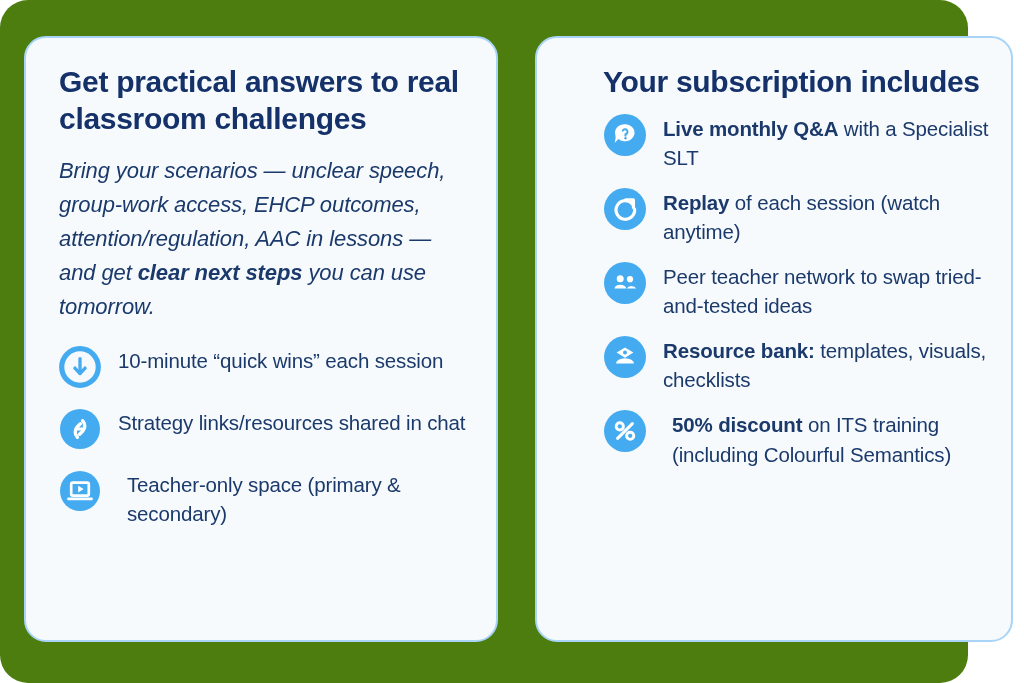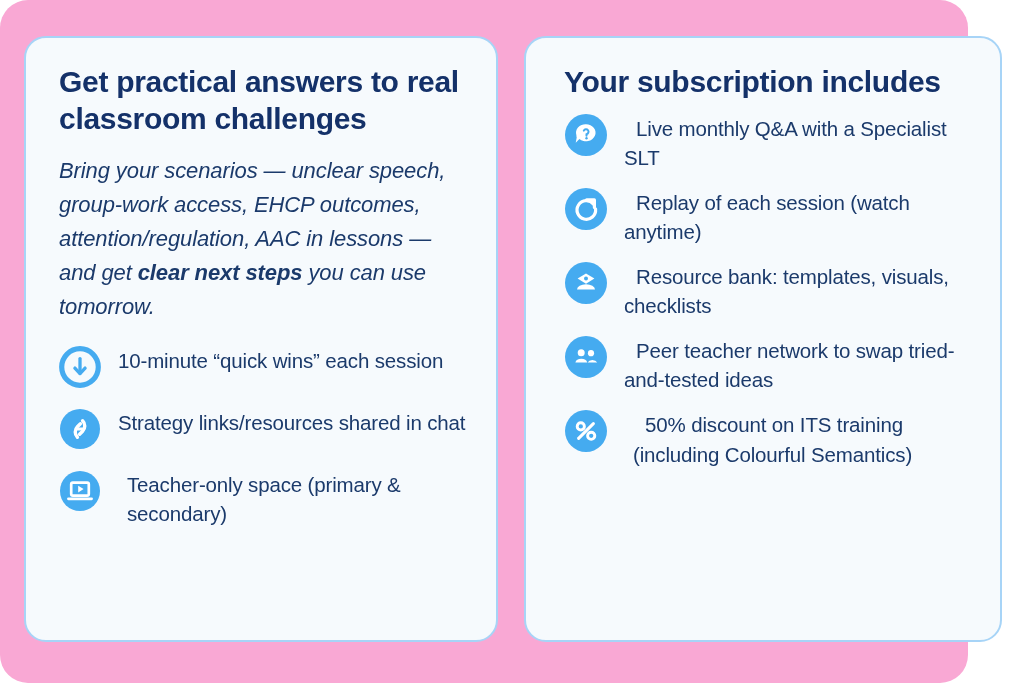--- a/index.html
+++ b/index.html
@@ -12,37 +12,37 @@
     height: 683px;
     font-family: "Liberation Sans", "DejaVu Sans", sans-serif;
     -webkit-font-smoothing: antialiased;
     overflow: hidden;
   }
 
   .page {
     position: relative;
     width: 968px;
     height: 683px;
-    background: #f9a8d4;
+    background: #4d7c0f;
     box-sizing: border-box;
     border-radius: 28px;
   }
 
   .card {
     position: absolute;
     top: 36px;
     height: 606px;
     box-sizing: border-box;
     border: 2px solid #a7d4f7;
     border-radius: 22px;
     background: #f6fafd;
     overflow: hidden;
   }
   .card-left  { left: 24px;  width: 474px; }
-  .card-right { left: 524px; width: 478px; }
+  .card-right { left: 535px; width: 478px; padding-left: 28px; }
 
   .card-inner-left  { padding: 26px 30px 0 33px; }
   .card-inner-right { padding: 26px 22px 0 38px; }
 
   .card-title {
     color: #143169;
     font-weight: bold;
     font-size: 30px;
     line-height: 1.22;
     letter-spacing: -0.3px;
@@ -94,21 +94,21 @@
   .bullet-icon svg { display: block; width: 100%; height: 100%; }
 
   .bullet-text {
     color: #1b3a6b;
     font-size: 20.5px;
     line-height: 1.44;
     letter-spacing: -0.15px;
     padding-top: 2px;
   }
   .bullets-right .bullet-text { font-size: 20.5px; line-height: 1.42; }
-  .bullet-text b { font-weight: normal; margin-left: 12px; }
+  .bullet-text b { font-weight: bold; }
 </style>
 </head>
 <body>
 
 <div class="page">
 
   <section class="card card-left">
     <div class="card-inner-left">
 
       <h2 class="card-title card-title-left">Get practical answers to real classroom challenges</h2>
@@ -190,49 +190,49 @@
           <span class="bullet-text">
             <b>Replay</b><span> of each session (watch anytime)</span>
           </span>
         </li>
 
 
         <li class="bullet">
           <span class="bullet-icon">
             <svg viewBox="0 0 44 44" xmlns="http://www.w3.org/2000/svg">
               <circle cx="22" cy="22" r="21" fill="#45abf0"></circle>
-              <path d="M22 12.4 L30.4 17.6 L22 22.8 L13.6 17.6 Z" fill="#ffffff"></path>
-              <path d="M13.0 28.6 a9.0 5.4 0 0 1 18.0 0 z" fill="#ffffff"></path>
-              <circle cx="22" cy="17.6" r="2.0" fill="#45abf0"></circle>
-            </svg>
-          </span>
-          <span class="bullet-text">
-            <b>Resource bank:</b><span> templates, visuals, checklists</span>
-          </span>
-        </li>
-
-        <li class="bullet">
-          <span class="bullet-icon">
-            <svg viewBox="0 0 44 44" xmlns="http://www.w3.org/2000/svg">
-              <circle cx="22" cy="22" r="21" fill="#45abf0"></circle>
               <circle cx="17.2" cy="17.8" r="3.5" fill="#ffffff"></circle>
               <circle cx="27.0" cy="18.2" r="3.1" fill="#ffffff"></circle>
               <path d="M11.4 27.6 a6.0 4.6 0 0 1 11.8 0 z" fill="#ffffff"></path>
               <path d="M23.6 27.6 a5.2 4.1 0 0 1 9.6 0 z" fill="#ffffff"></path>
             </svg>
           </span>
           <span class="bullet-text">
             <b></b><span>Peer teacher network to swap tried-and-tested ideas</span>
           </span>
         </li>
 
         <li class="bullet">
           <span class="bullet-icon">
             <svg viewBox="0 0 44 44" xmlns="http://www.w3.org/2000/svg">
               <circle cx="22" cy="22" r="21" fill="#45abf0"></circle>
+              <path d="M22 12.4 L30.4 17.6 L22 22.8 L13.6 17.6 Z" fill="#ffffff"></path>
+              <path d="M13.0 28.6 a9.0 5.4 0 0 1 18.0 0 z" fill="#ffffff"></path>
+              <circle cx="22" cy="17.6" r="2.0" fill="#45abf0"></circle>
+            </svg>
+          </span>
+          <span class="bullet-text">
+            <b>Resource bank:</b><span> templates, visuals, checklists</span>
+          </span>
+        </li>
+
+        <li class="bullet">
+          <span class="bullet-icon">
+            <svg viewBox="0 0 44 44" xmlns="http://www.w3.org/2000/svg">
+              <circle cx="22" cy="22" r="21" fill="#45abf0"></circle>
               <path d="M14.6 29.4 L29.4 14.6" stroke="#ffffff" stroke-width="3.0" stroke-linecap="round"></path>
               <circle cx="16.8" cy="17.4" r="3.6" fill="none" stroke="#ffffff" stroke-width="2.9"></circle>
               <circle cx="27.2" cy="26.8" r="3.6" fill="none" stroke="#ffffff" stroke-width="2.9"></circle>
             </svg>
           </span>
           <span class="bullet-text">
             <b>50% discount</b><span> on ITS training (including Colourful Semantics)</span>
           </span>
         </li>
 

